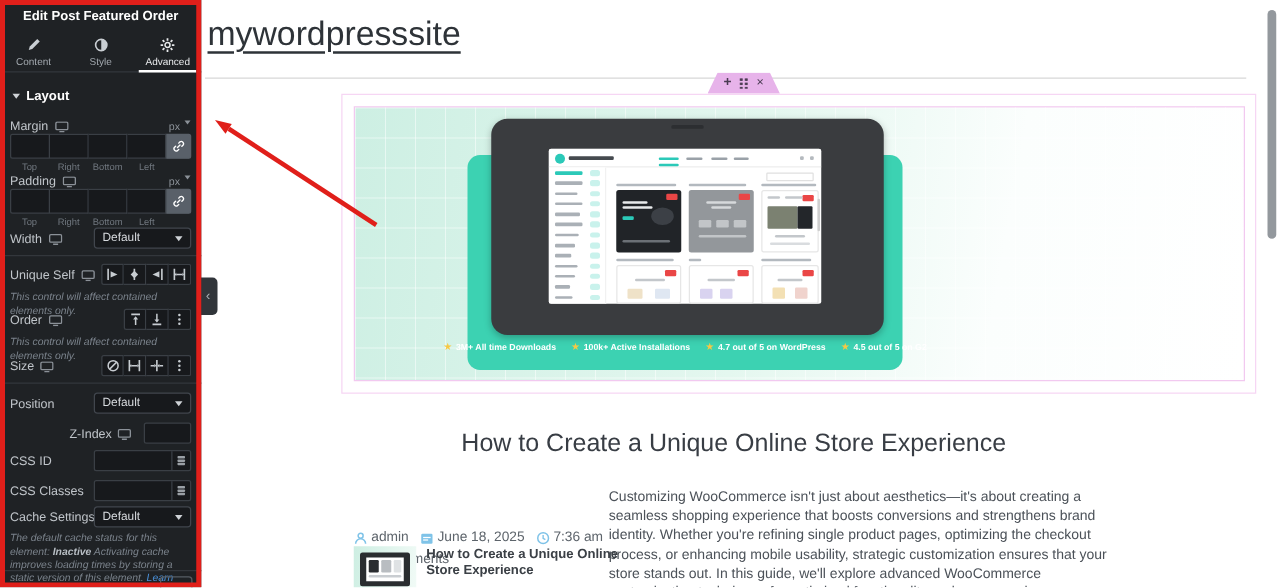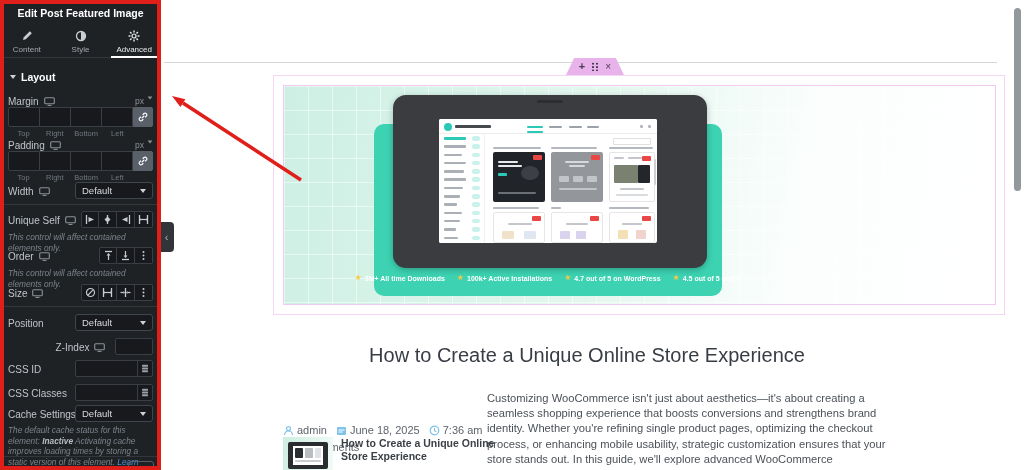--- a/index.html
+++ b/index.html
@@ -110,20 +110,21 @@
   .anno-box{position:absolute;left:0;top:0;width:161px;height:470px;border:4px solid #e01f1a;
             z-index:10;pointer-events:none;}
   .anno-svg{position:absolute;left:0;top:0;z-index:10;pointer-events:none;}
   .ico{display:inline-flex;align-items:center;justify-content:center;}
 </style>
 </head>
 <body>
 
 <div class="stage">
 
+  <div class="site-title">mywordpresssite</div>
   <div class="head-divider"></div>
 
   <div class="el-section"></div>
 
   <div class="el-handle">
     <span class="plus">+</span>
     <span class="dots6"></span>
     <span class="close">×</span>
   </div>
 
@@ -322,21 +323,21 @@
         <div class="bar" style="left:22px;top:2px;width:6px;height:10px;background:#dfe2e4;"></div>
         <div class="bar" style="left:2px;top:14px;width:26px;height:2px;background:#c9cdd1;"></div>
       </div>
     </div>
   </div>
   <div class="related-title">How to Create a Unique Online Store Experience</div>
 
   <div class="scrollbar"></div>
 
   <div class="panel">
-    <div class="panel-header">Edit Post Featured Image</div>
+    <div class="panel-header">Edit Post Featured Order</div>
 
     <div class="tabs">
       <div class="tab">
         <svg class="ico" width="12" height="12" viewBox="0 0 12 12">
             <path d="M2 10 l0.8-2.8 6-6 2 2 -6 6 z" fill="#c9ced3"></path>
           </svg>
         <span>Content</span>
       </div>
       <div class="tab">
         <svg class="ico" width="12" height="12" viewBox="0 0 12 12">

